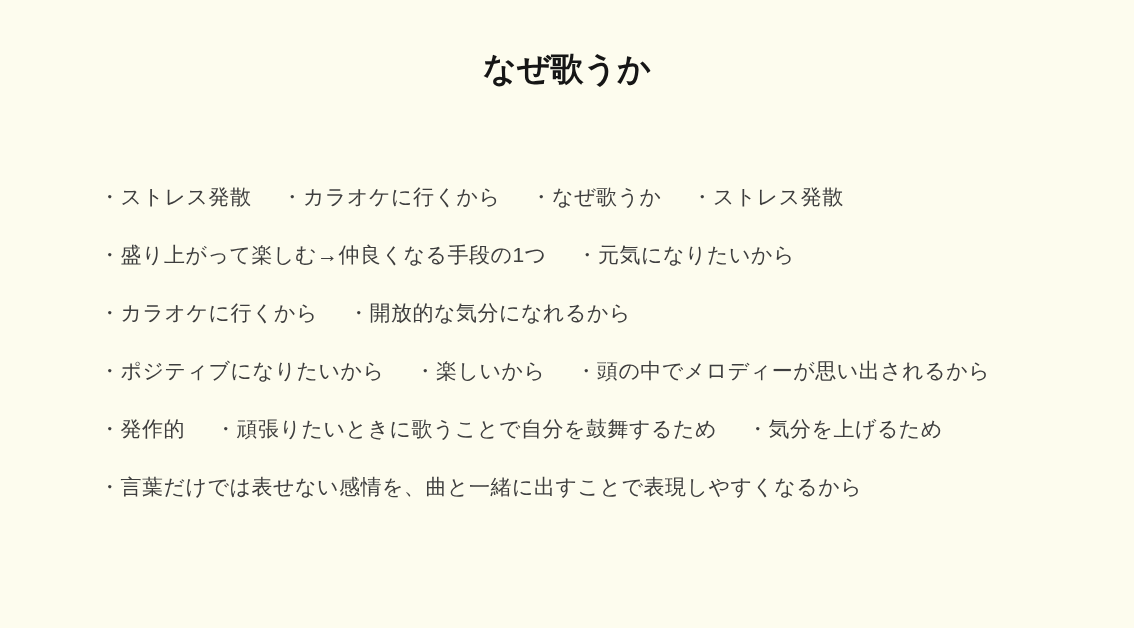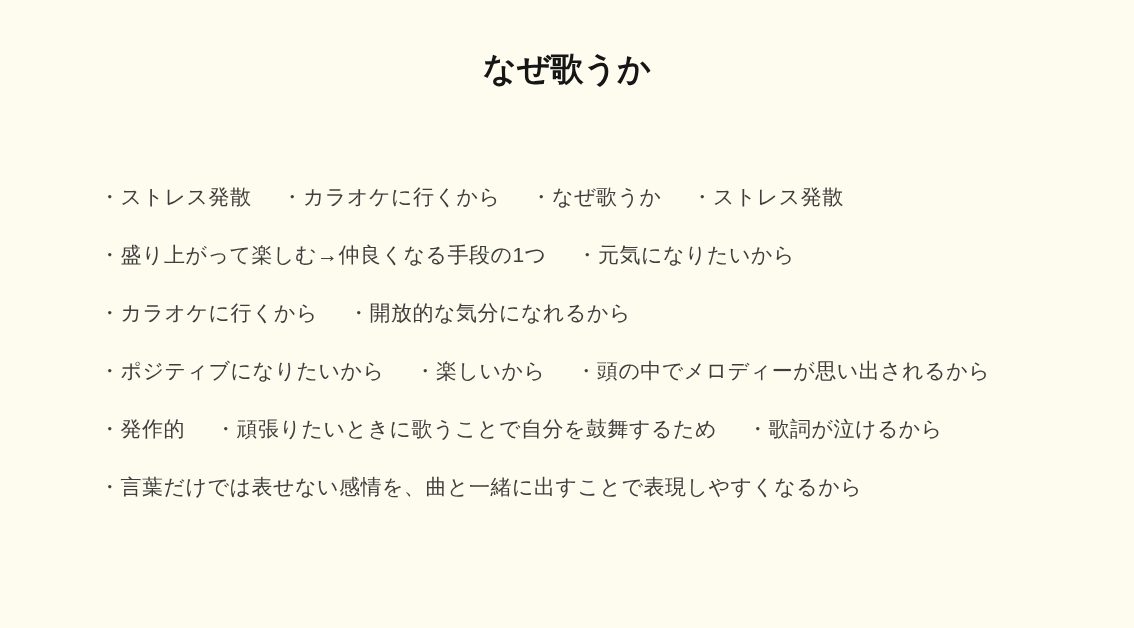--- a/index.html
+++ b/index.html
@@ -69,19 +69,19 @@
         <span class="bullet-item">・開放的な気分になれるから</span>
       </div>
       <div class="bullet-line">
         <span class="bullet-item">・ポジティブになりたいから</span>
         <span class="bullet-item">・楽しいから</span>
         <span class="bullet-item">・頭の中でメロディーが思い出されるから</span>
       </div>
       <div class="bullet-line">
         <span class="bullet-item">・発作的</span>
         <span class="bullet-item">・頑張りたいときに歌うことで自分を鼓舞するため</span>
-        <span class="bullet-item">・歌詞が泣けるから</span>
+        <span class="bullet-item">・気分を上げるため</span>
       </div>
       <div class="bullet-line">
         <span class="bullet-item">・言葉だけでは表せない感情を、曲と一緒に出すことで表現しやすくなるから</span>
       </div>
     </div>
 </div>
 
 </body></html>

